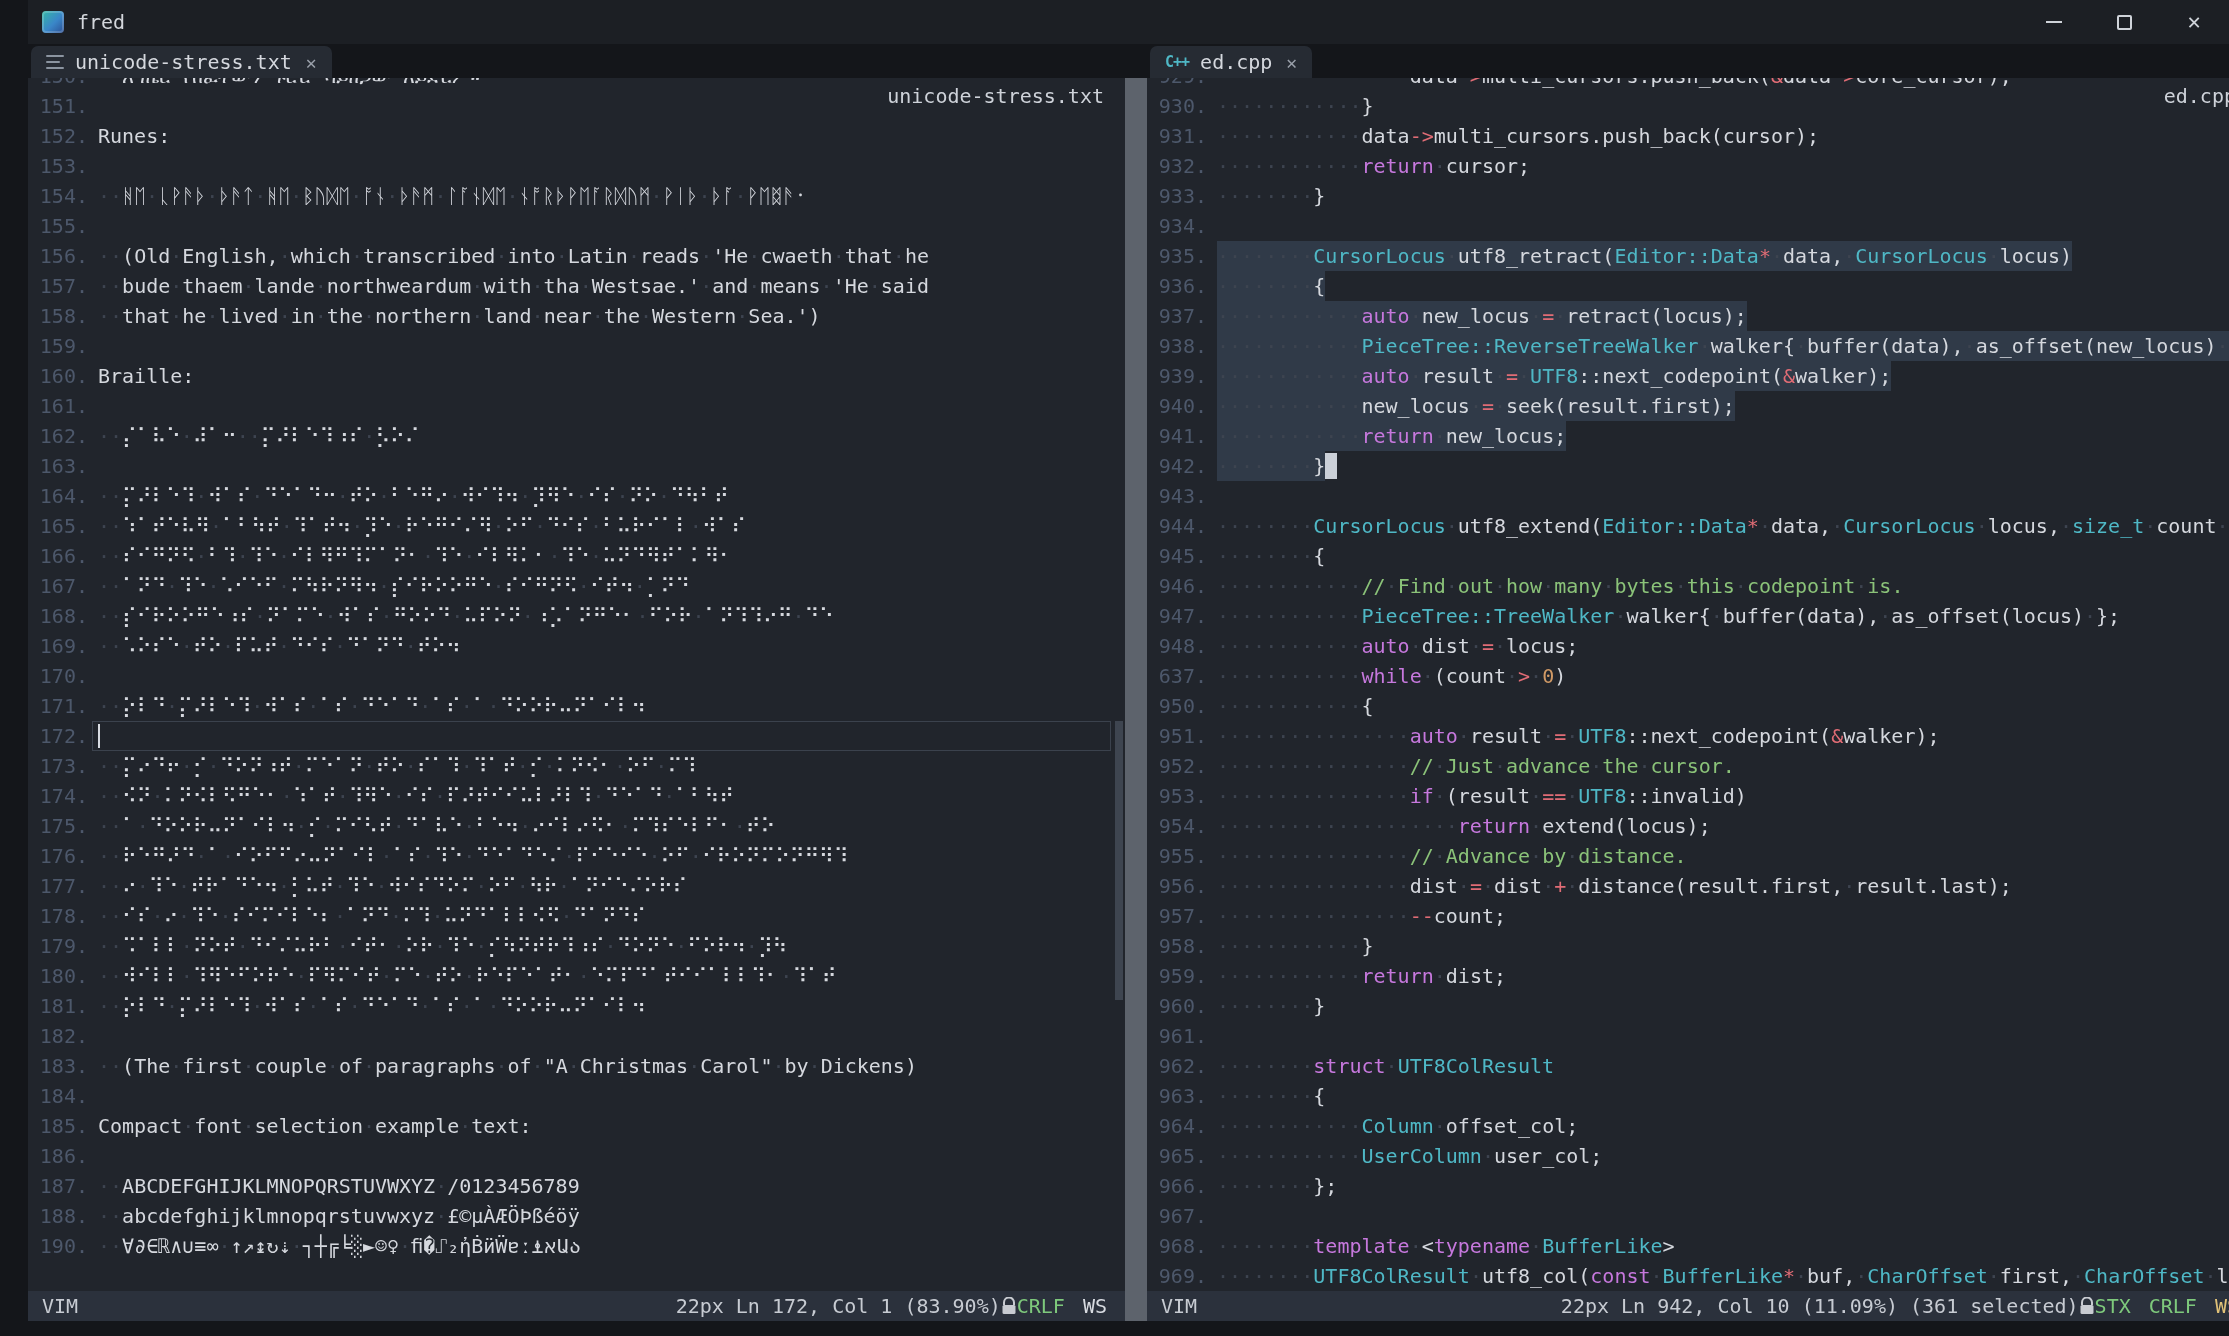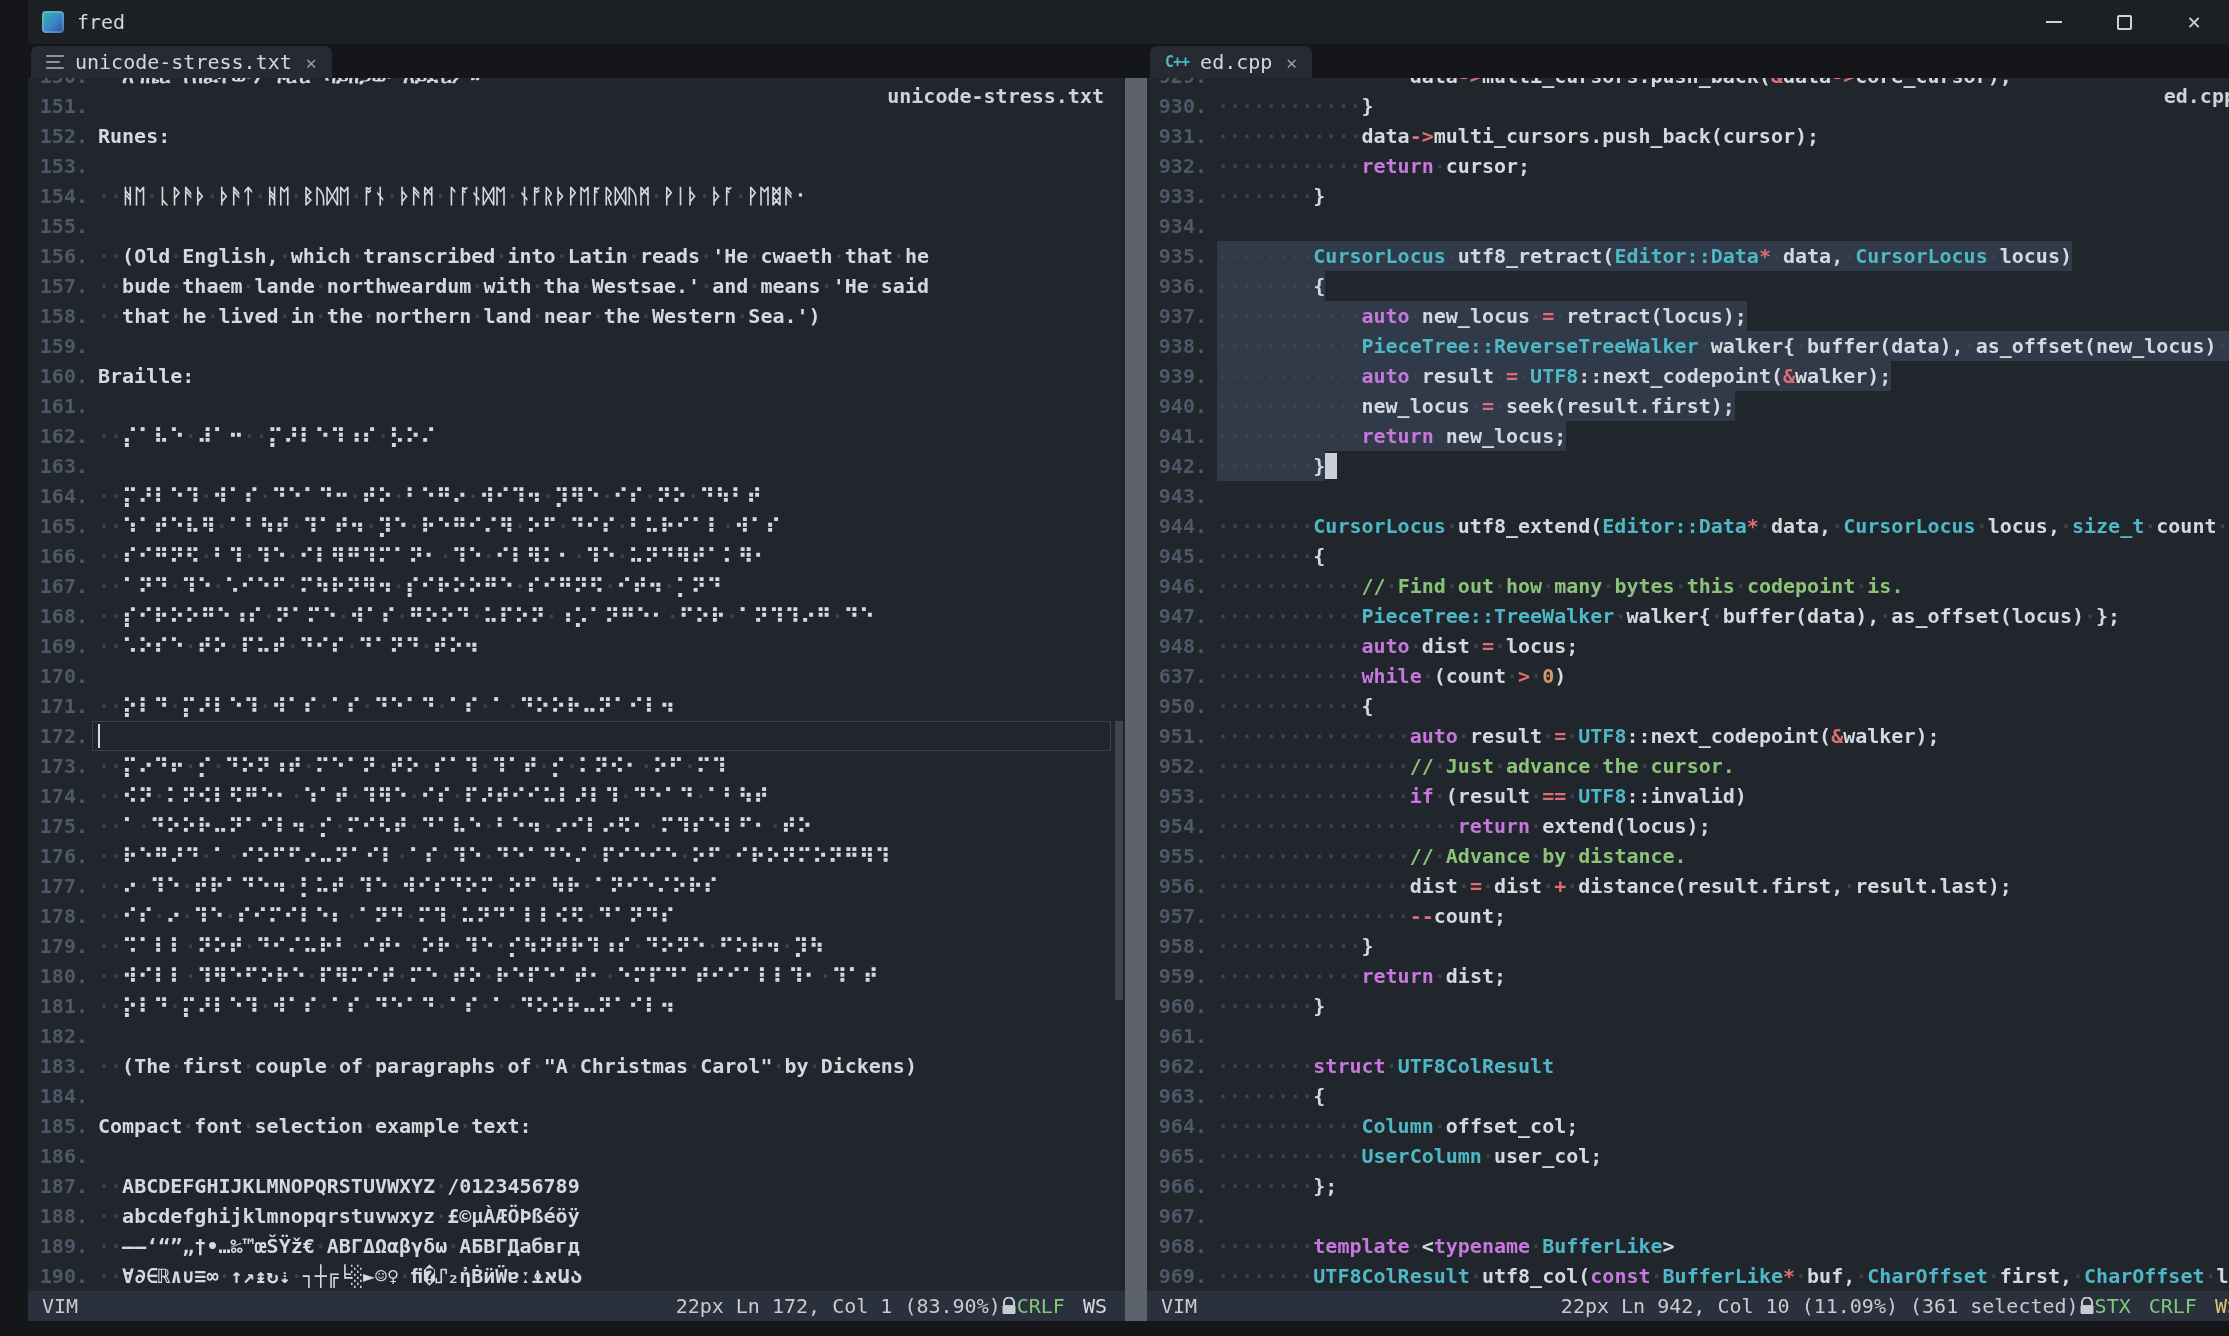--- a/index.html
+++ b/index.html
@@ -38,21 +38,21 @@
   .tabbar{height:34px;flex:none;background:var(--tabbar);display:flex;align-items:flex-end;padding-left:3px;}
   .tab{height:32px;background:var(--tab-active);display:flex;align-items:center;gap:11px;padding:0 15px;
        border-radius:7px 7px 0 0;color:var(--text);font-size:20px;}
   .tab-close{color:#9aa0aa;font-size:18px;margin-left:3px;}
   .tab-icon.txt{width:18px;height:16px;display:inline-flex;flex-direction:column;justify-content:space-between;padding:1px 0;}
   .tab-icon.txt i{display:block;height:2px;background:#8b94a0;border-radius:1px;}
   .tab-icon.txt i:nth-child(2){width:78%;}
   .tab-icon.cpp{color:var(--type);font-size:15px;font-weight:bold;letter-spacing:-1px;}
 
   
-  .editor{flex:1;background:var(--background);position:relative;overflow:hidden;min-height:0;font-weight:bold;}
+  .editor{flex:1;background:var(--background);position:relative;overflow:hidden;min-height:0;}
   .rows{position:absolute;top:-17px;left:0;right:0;}
   .row{display:flex;height:30px;line-height:30px;font-size:20px;white-space:pre;position:relative;}
   .ln{width:60px;flex:none;text-align:right;color:var(--line-number);}
   .code{margin-left:10px;flex:none;white-space:pre;}
   .tok-d{color:var(--text);} .tok-k{color:var(--keyword);} .tok-t{color:var(--type);}
   .tok-c{color:var(--comment);} .tok-o{color:var(--operator);} .tok-n{color:var(--number);}
   .ws{color:var(--whitespace-dot);}
   .sel{background:var(--selection);display:inline-block;height:30px;vertical-align:top;}
   .blockcur{display:inline-block;width:12px;height:26px;margin-top:2px;background:#cbd0d8;vertical-align:top;}
   .caret{position:absolute;left:70px;top:3px;width:2px;height:24px;background:#d8dce2;}
@@ -140,21 +140,20 @@
             <div class="row"><span class="ln">179.</span><span class="code"><span class="ws">··</span><span class="tok-d">⠩⠁⠇⠇</span><span class="ws">·</span><span class="tok-d">⠝⠕⠞</span><span class="ws">·</span><span class="tok-d">⠙⠊⠌⠥⠗⠃</span><span class="ws">·</span><span class="tok-d">⠊⠞⠂</span><span class="ws">·</span><span class="tok-d">⠕⠗</span><span class="ws">·</span><span class="tok-d">⠹⠑</span><span class="ws">·</span><span class="tok-d">⡊⠳⠝⠞⠗⠹⠰⠎</span><span class="ws">·</span><span class="tok-d">⠙⠕⠝⠑</span><span class="ws">·</span><span class="tok-d">⠋⠕⠗⠲</span><span class="ws">·</span><span class="tok-d">⡹⠳</span></span></div>
             <div class="row"><span class="ln">180.</span><span class="code"><span class="ws">··</span><span class="tok-d">⠺⠊⠇⠇</span><span class="ws">·</span><span class="tok-d">⠹⠻⠑⠋⠕⠗⠑</span><span class="ws">·</span><span class="tok-d">⠏⠻⠍⠊⠞</span><span class="ws">·</span><span class="tok-d">⠍⠑</span><span class="ws">·</span><span class="tok-d">⠞⠕</span><span class="ws">·</span><span class="tok-d">⠗⠑⠏⠑⠁⠞⠂</span><span class="ws">·</span><span class="tok-d">⠑⠍⠏⠙⠁⠞⠊⠊⠁⠇⠇⠹⠂</span><span class="ws">·</span><span class="tok-d">⠹⠁⠞</span></span></div>
             <div class="row"><span class="ln">181.</span><span class="code"><span class="ws">··</span><span class="tok-d">⡕⠇⠙</span><span class="ws">·</span><span class="tok-d">⡍⠜⠇⠑⠹</span><span class="ws">·</span><span class="tok-d">⠺⠁⠎</span><span class="ws">·</span><span class="tok-d">⠁⠎</span><span class="ws">·</span><span class="tok-d">⠙⠑⠁⠙</span><span class="ws">·</span><span class="tok-d">⠁⠎</span><span class="ws">·</span><span class="tok-d">⠁</span><span class="ws">·</span><span class="tok-d">⠙⠕⠕⠗⠤⠝⠁⠊⠇⠲</span></span></div>
             <div class="row"><span class="ln">182.</span><span class="code"></span></div>
             <div class="row"><span class="ln">183.</span><span class="code"><span class="ws">··</span><span class="tok-d">(The</span><span class="ws">·</span><span class="tok-d">first</span><span class="ws">·</span><span class="tok-d">couple</span><span class="ws">·</span><span class="tok-d">of</span><span class="ws">·</span><span class="tok-d">paragraphs</span><span class="ws">·</span><span class="tok-d">of</span><span class="ws">·</span><span class="tok-d">"A</span><span class="ws">·</span><span class="tok-d">Christmas</span><span class="ws">·</span><span class="tok-d">Carol"</span><span class="ws">·</span><span class="tok-d">by</span><span class="ws">·</span><span class="tok-d">Dickens)</span></span></div>
             <div class="row"><span class="ln">184.</span><span class="code"></span></div>
             <div class="row"><span class="ln">185.</span><span class="code"><span class="tok-d">Compact</span><span class="ws">·</span><span class="tok-d">font</span><span class="ws">·</span><span class="tok-d">selection</span><span class="ws">·</span><span class="tok-d">example</span><span class="ws">·</span><span class="tok-d">text:</span></span></div>
             <div class="row"><span class="ln">186.</span><span class="code"></span></div>
             <div class="row"><span class="ln">187.</span><span class="code"><span class="ws">··</span><span class="tok-d">ABCDEFGHIJKLMNOPQRSTUVWXYZ</span><span class="ws">·</span><span class="tok-d">/0123456789</span></span></div>
             <div class="row"><span class="ln">188.</span><span class="code"><span class="ws">··</span><span class="tok-d">abcdefghijklmnopqrstuvwxyz</span><span class="ws">·</span><span class="tok-d">£©µÀÆÖÞßéöÿ</span></span></div>
-            <div class="row"><span class="ln">189.</span><span class="code"><span class="ws">··</span><span class="tok-d">–—‘“”„†•…‰™œŠŸž€</span><span class="ws">·</span><span class="tok-d">ΑΒΓΔΩαβγδω</span><span class="ws">·</span><span class="tok-d">АБВГДабвгд</span></span></div>
             <div class="row"><span class="ln">190.</span><span class="code"><span class="ws">··</span><span class="tok-d">∀∂∈ℝ∧∪≡∞</span><span class="ws">·</span><span class="tok-d">↑↗↨↻⇣</span><span class="ws">·</span><span class="tok-d">┐┼╔╘░►☺♀</span><span class="ws">·</span><span class="tok-d">ﬁ�⑀₂ἠḂӥẄɐː⍎אԱა</span></span></div>
           </div>
         <div class="fname-overlay">unicode-stress.txt</div>
         <div class="scrollbar">
           <div class="thumb" id="thumb-left" style="top: 53%; height: 23%;"></div>
         </div>
       </div>
       <div class="statusbar">
         <span class="mode">VIM</span>
         <span class="status-right">

